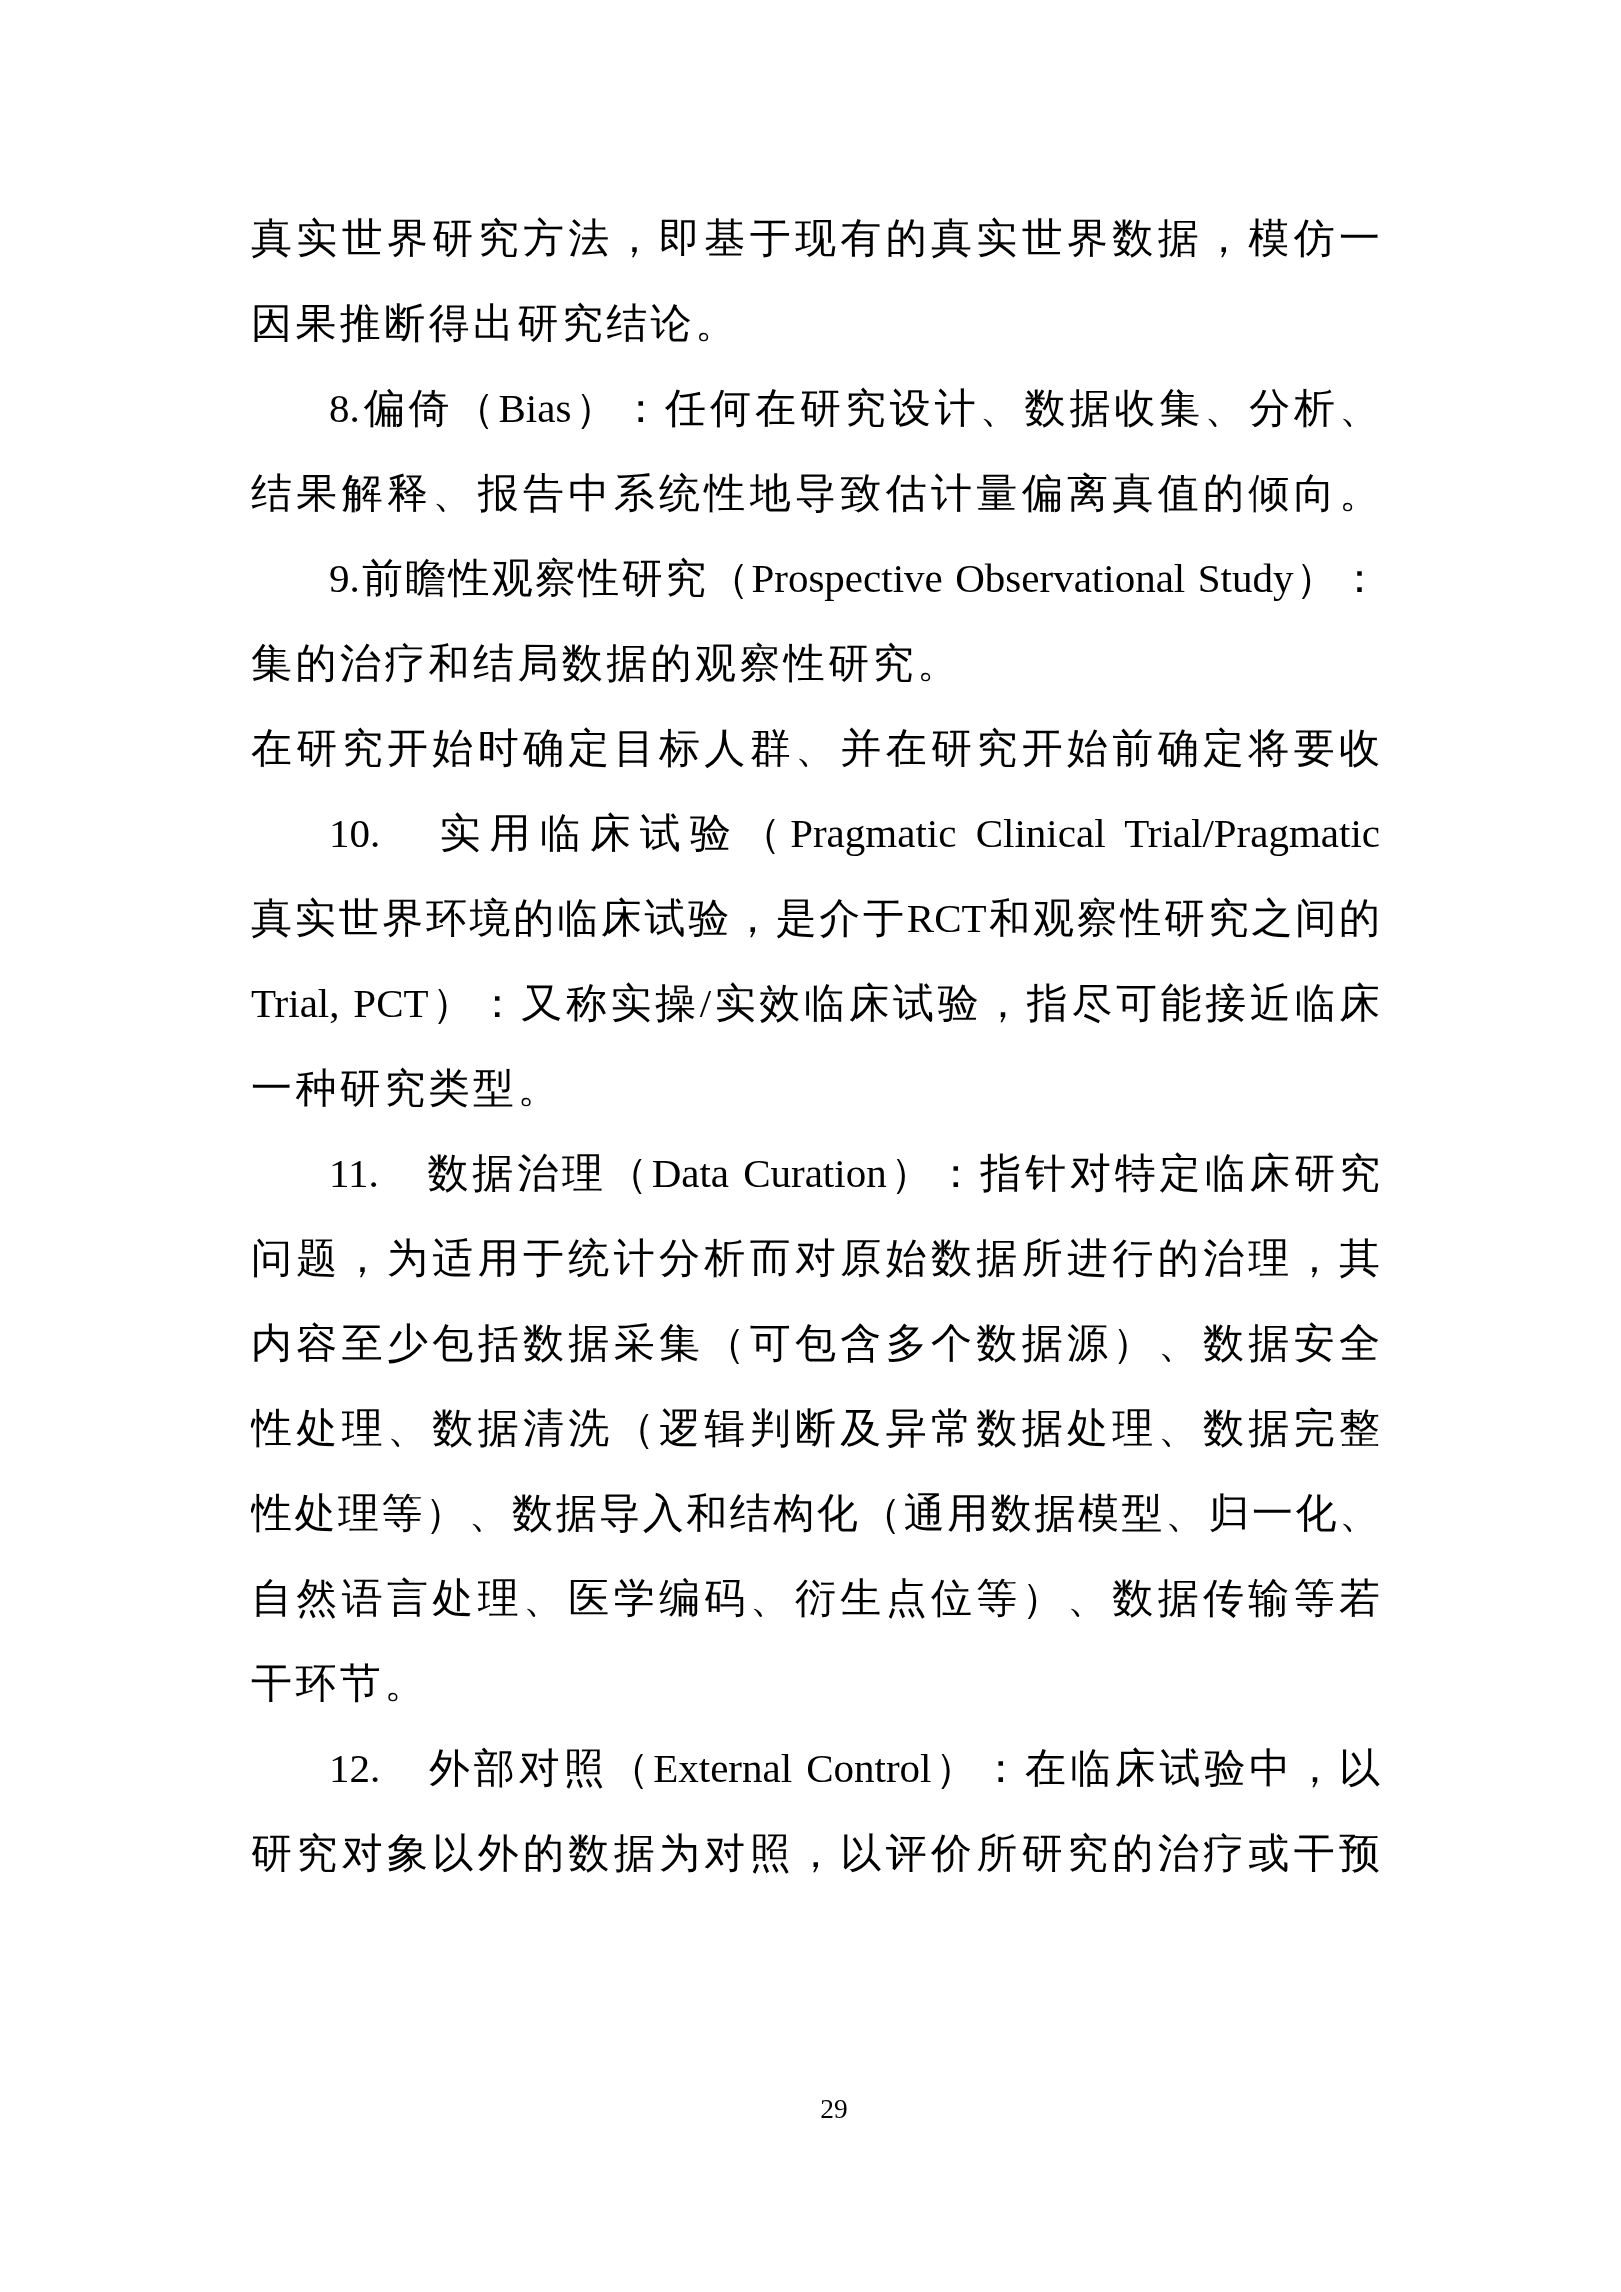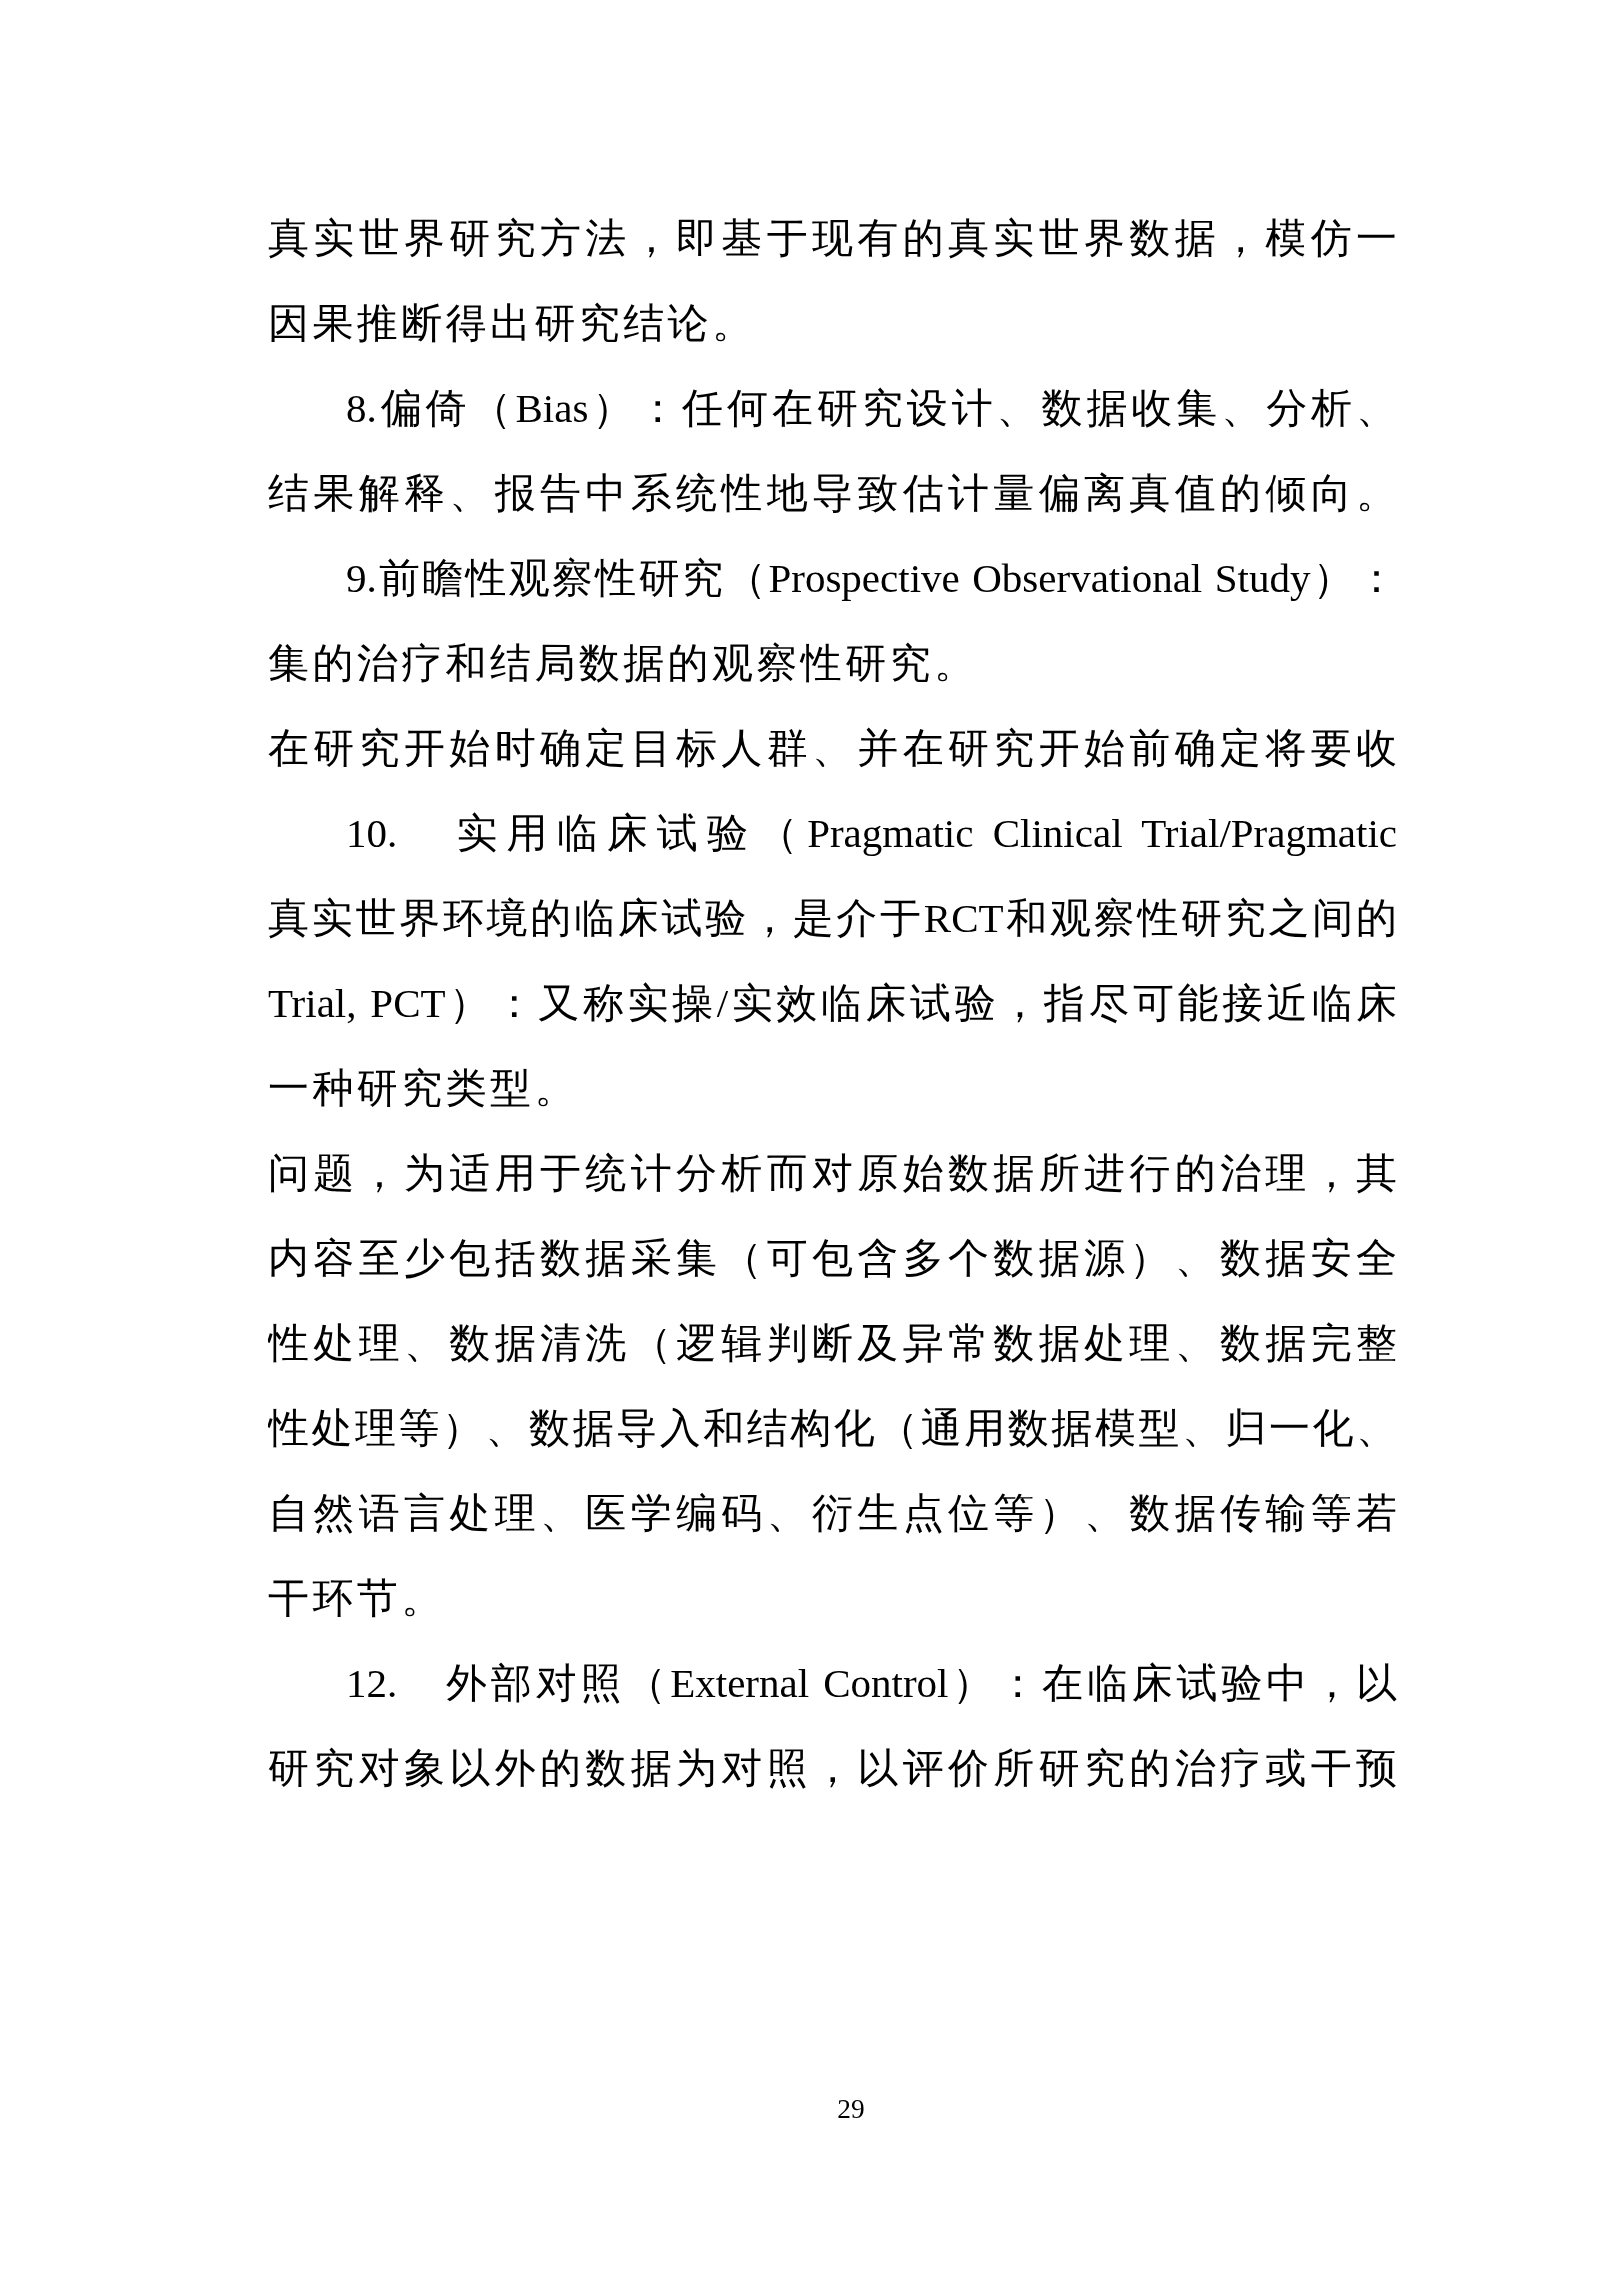--- a/index.html
+++ b/index.html
@@ -14,21 +14,20 @@
     font-family: "Liberation Serif", "DejaVu Serif", serif;
     color: #000000;
     overflow: hidden;
   }
   .page {
     position: absolute;
     left: 0; top: 0;
     width: 1423px;
     height: 2293px;
     background: #ffffff;
-    margin-left: 17px;
   }
   .textblock {
     position: absolute;
     left: 251px;
     top: 196px;
     width: 1129px;
     font-size: 41px;
     line-height: 85px;
     font-weight: 400;
   }
@@ -66,20 +65,21 @@
     <div class="line short">因果推断得出研究结论。</div>
     <div class="line ind">8.偏倚（Bias）：任何在研究设计、数据收集、分析、</div>
     <div class="line">结果解释、报告中系统性地导致估计量偏离真值的倾向。</div>
     <div class="line ind">9.前瞻性观察性研究（Prospective Observational Study）：</div>
     <div class="line short">集的治疗和结局数据的观察性研究。</div>
     <div class="line">在研究开始时确定目标人群、并在研究开始前确定将要收</div>
     <div class="line ind">10.　实用临床试验（Pragmatic Clinical Trial/Pragmatic</div>
     <div class="line">真实世界环境的临床试验，是介于RCT和观察性研究之间的</div>
     <div class="line">Trial, PCT）：又称实操/实效临床试验，指尽可能接近临床</div>
     <div class="line short">一种研究类型。</div>
+    <div class="line ind">11.　数据治理（Data Curation）：指针对特定临床研究</div>
     <div class="line">问题，为适用于统计分析而对原始数据所进行的治理，其</div>
     <div class="line">内容至少包括数据采集（可包含多个数据源）、数据安全</div>
     <div class="line">性处理、数据清洗（逻辑判断及异常数据处理、数据完整</div>
     <div class="line">性处理等）、数据导入和结构化（通用数据模型、归一化、</div>
     <div class="line">自然语言处理、医学编码、衍生点位等）、数据传输等若</div>
     <div class="line short">干环节。</div>
     <div class="line ind">12.　外部对照（External Control）：在临床试验中，以</div>
     <div class="line">研究对象以外的数据为对照，以评价所研究的治疗或干预</div>
   </div>
   <div class="pageno">29</div>

